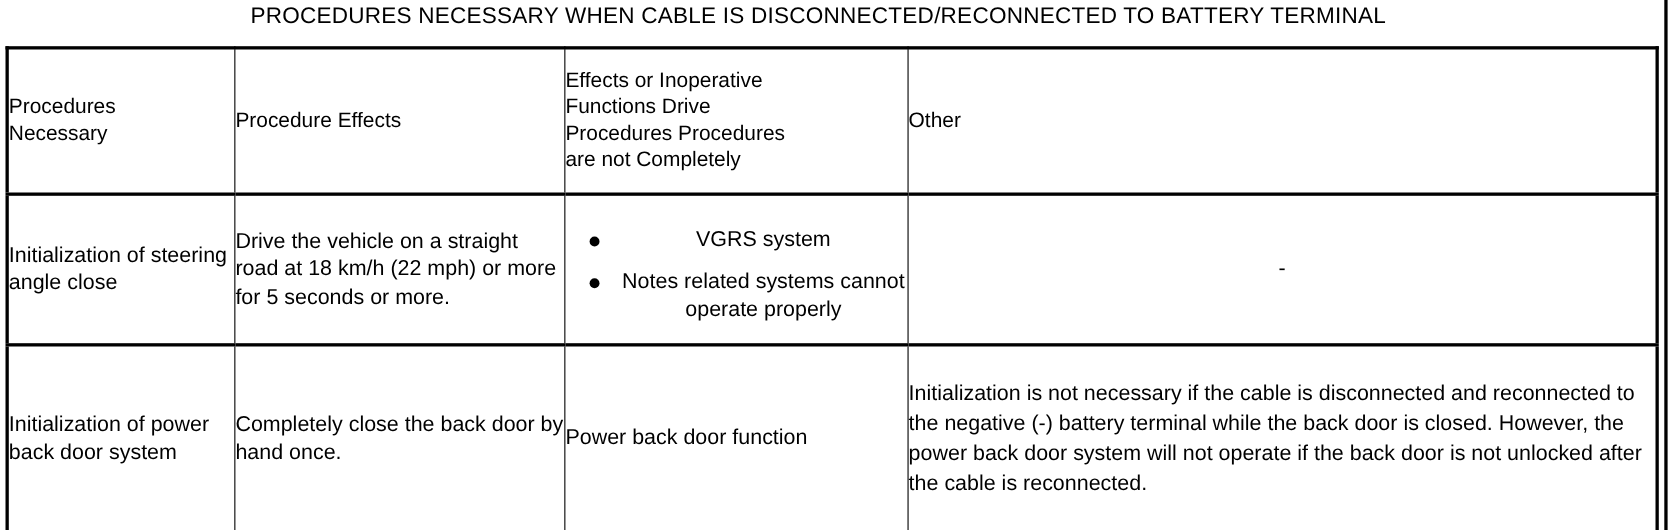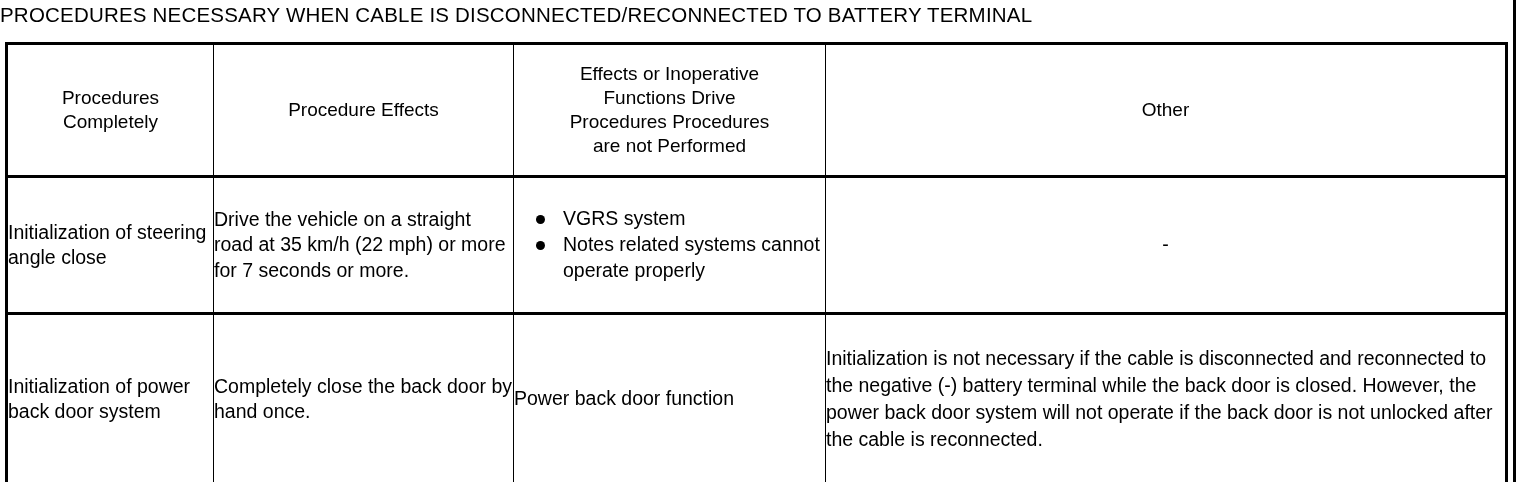--- a/index.html
+++ b/index.html
@@ -15,21 +15,21 @@
     overflow: hidden;
     position: relative;
   }
 
   
   .doc-title {
     position: absolute;
     left: 0;
     top: 2px;
     width: 1260px;
-    text-align: left;
+    text-align: right;
     font-size: 20.5px;
     font-weight: 400;
     letter-spacing: 0.2px;
     white-space: nowrap;
     line-height: 26px;
   }
 
   
   .table-wrap {
     position: absolute;
@@ -57,21 +57,21 @@
   table.proc-table tbody tr + tr td { border-top: 3px solid #000; }
 
   
   col.c1 { width: 207px; }
   col.c2 { width: 300px; }
   col.c3 { width: 312px; }
   col.c4 { width: 681px; }
 
   
   .hdr {
-    text-align: center;
+    text-align: left;
     font-weight: bold;
     font-size: 19px;
     line-height: 24px;
     height: 130px;
     padding: 4px 6px;
   }
 
   
   .cell {
     font-size: 19.5px;
@@ -86,22 +86,23 @@
 
   
   ul.bullets {
     list-style: none;
     margin: 0;
     padding: 0 0 0 22px;
   }
   ul.bullets li {
     position: relative;
     padding-left: 27px;
-    margin: 0 0 1px 0;
+    margin: 12px 0 1px 0;
     line-height: 25.5px;
+    text-align: center;
   }
   ul.bullets li .bullet-dot {
     position: absolute;
     left: 0;
     top: 9px;
     width: 9px;
     height: 9px;
     border-radius: 50%;
     background: #000;
     display: block;
@@ -137,40 +138,40 @@
     <colgroup>
       <col class="c1">
         <col class="c2">
         <col class="c3">
         <col class="c4">
     </colgroup>
     <thead>
       <tr>
         <th class="hdr">
           <span>Procedures</span><br>
-          <span>Completely</span>
+          <span>Necessary</span>
         </th>
         <th class="hdr">
           <span>Procedure Effects</span>
         </th>
         <th class="hdr">
           <span>Effects or Inoperative</span><br>
           <span>Functions Drive</span><br>
           <span>Procedures Procedures</span><br>
-          <span>are not Performed</span>
+          <span>are not Completely</span>
         </th>
         <th class="hdr">
           <span>Other</span>
         </th>
       </tr>
     </thead>
     <tbody>
       <tr class="row-1">
         <td class="cell left">Initialization of steering angle close</td>
-        <td class="cell left">Drive the vehicle on a straight road at 35 km/h (22 mph) or more for 7 seconds or more.</td>
+        <td class="cell left">Drive the vehicle on a straight road at 18 km/h (22 mph) or more for 5 seconds or more.</td>
         <td class="cell left">
           <ul class="bullets">
             <li>
               <span class="bullet-dot"></span>
               <span>VGRS system</span>
             </li>
             <li>
               <span class="bullet-dot"></span>
               <span>Notes related systems cannot operate properly</span>
             </li>

